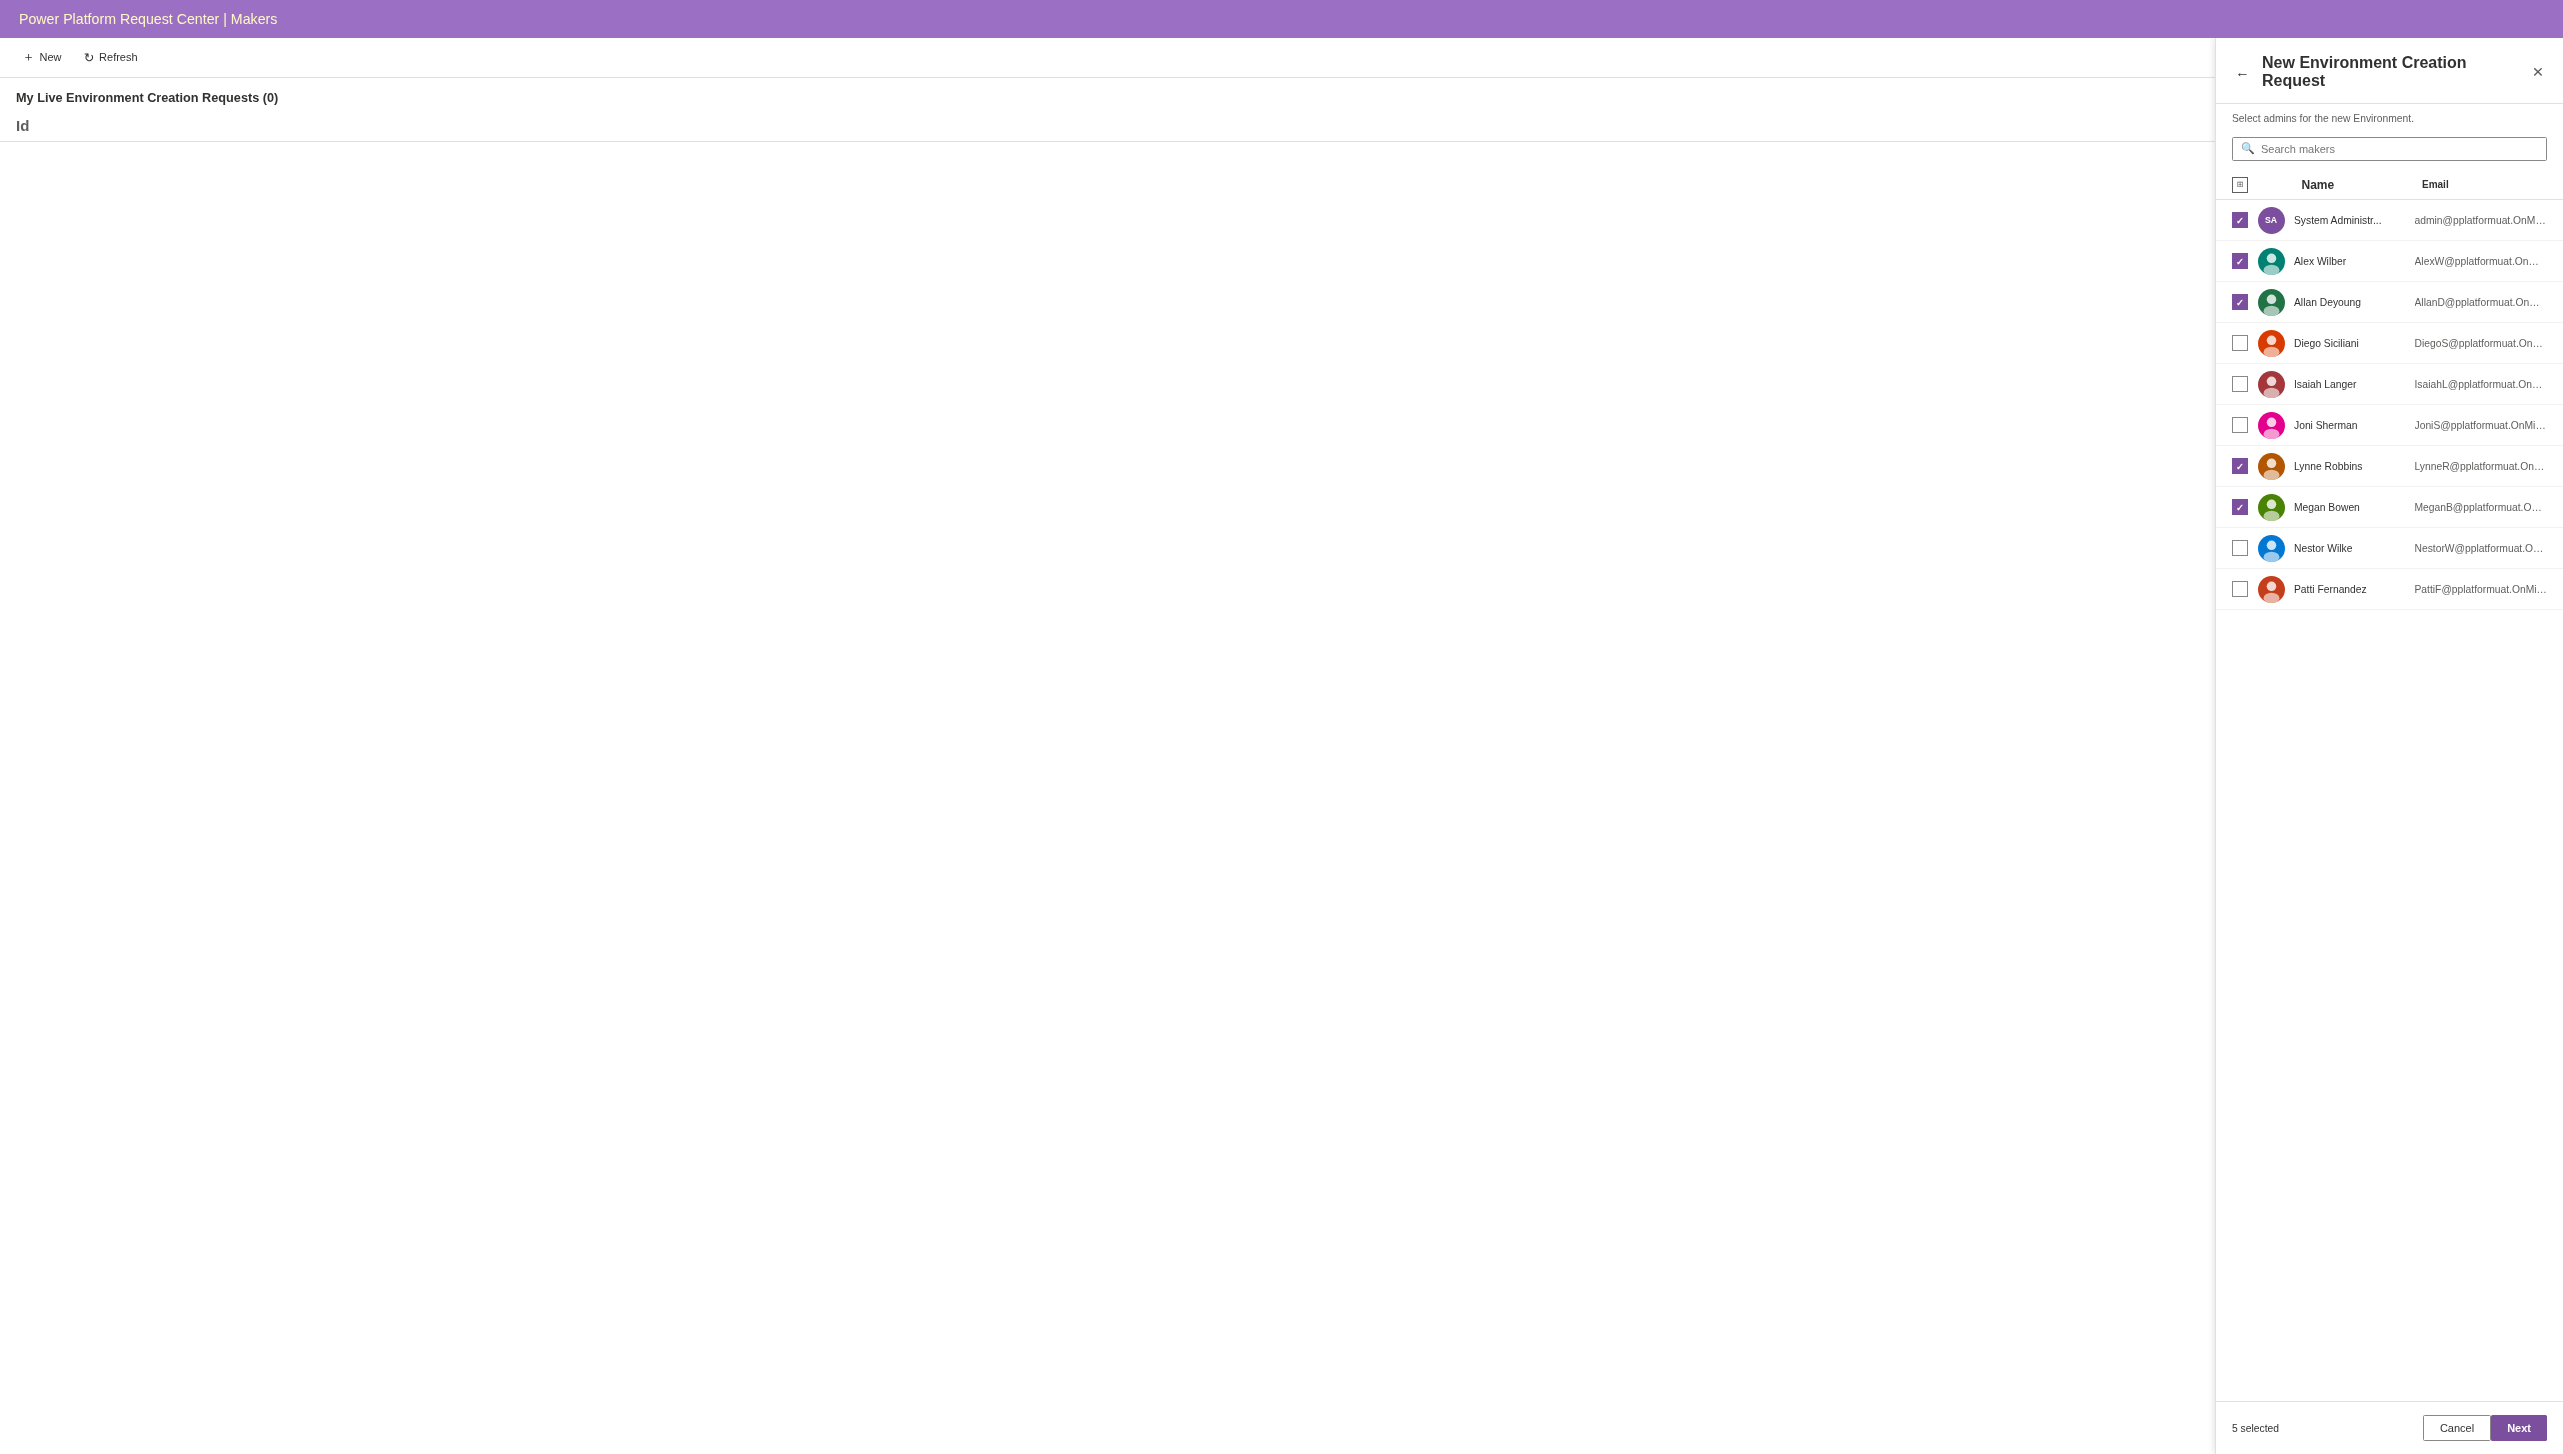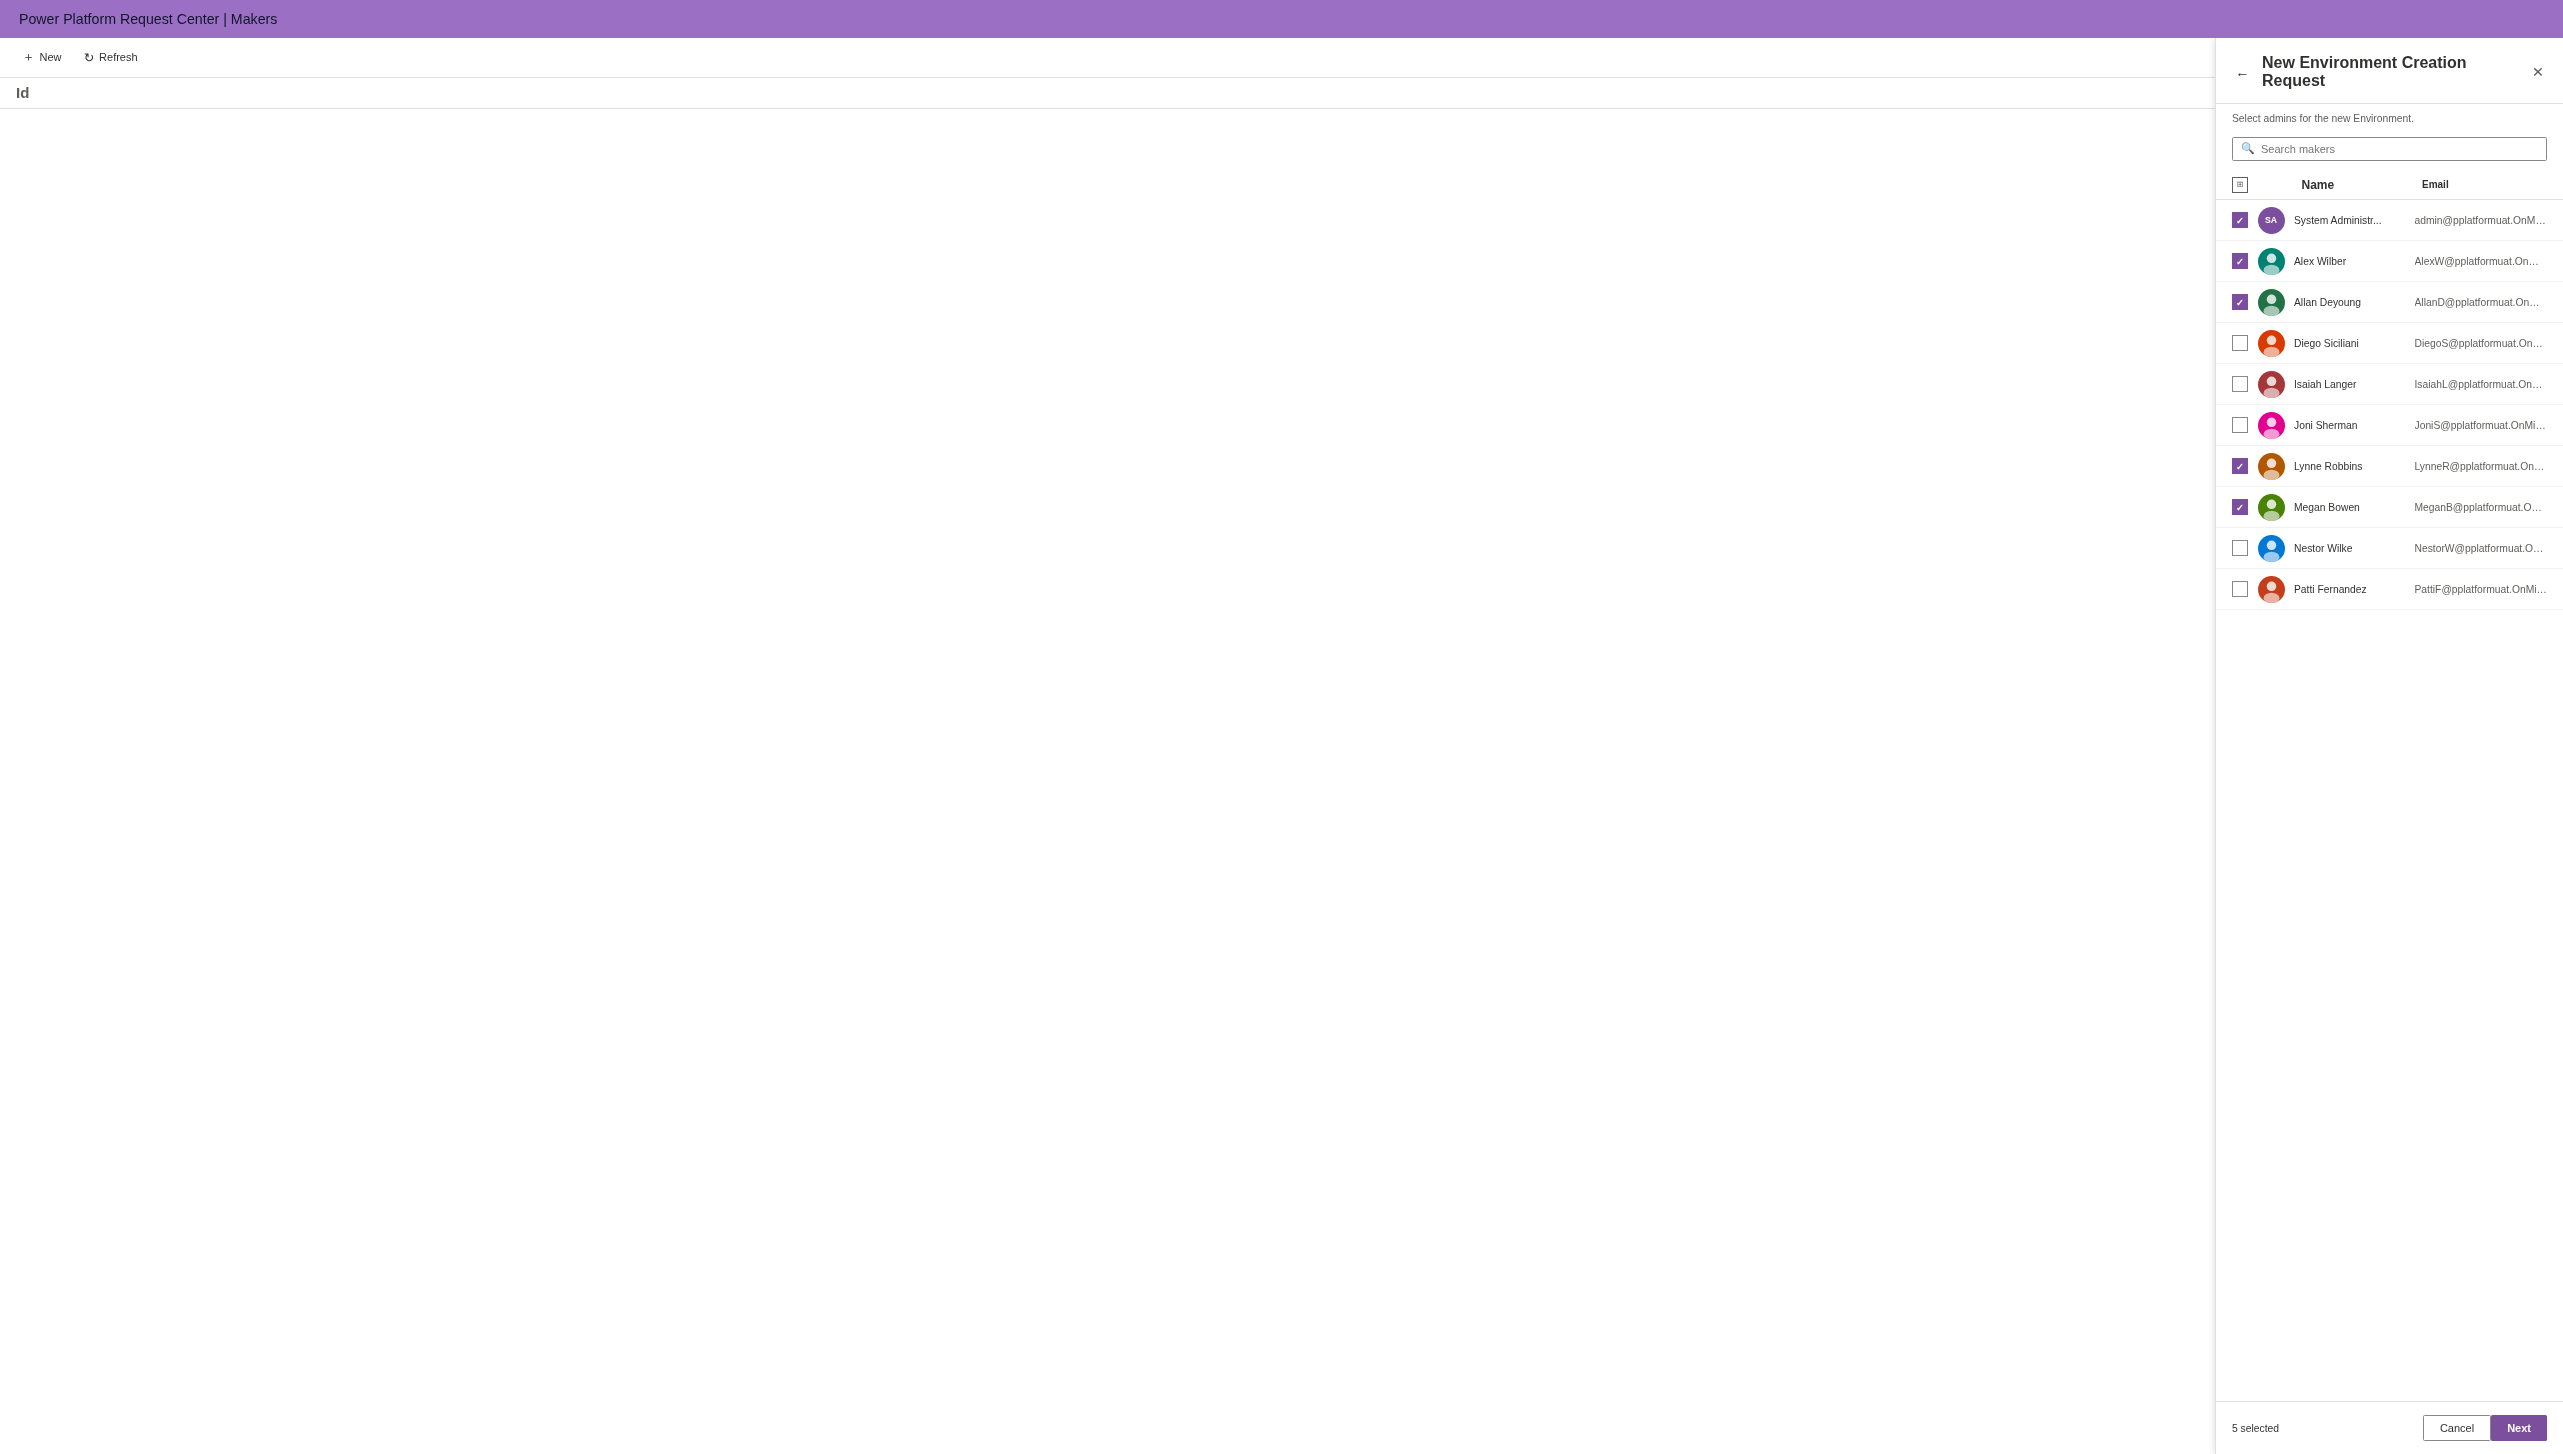--- a/index.html
+++ b/index.html
@@ -1,21 +1,21 @@
 <!DOCTYPE html>
 <html style="font-size:12.7px"><head>
   <meta charset="utf-8">
   <style>
     * { box-sizing: border-box; margin: 0; padding: 0; }
     body { font-family: 'Segoe UI', sans-serif; background: #f3f2f1; display: flex; flex-direction: column; height: 100vh; overflow: hidden; }
 
     
     .top-bar {
       background: #9b6fc4;
-      color: #0f172a;
+      color: #fef9c3;
       padding: 0 19px;
       height: 38px;
       display: flex;
       align-items: center;
       font-size: 14.2px;
       font-weight: 400;
       flex-shrink: 0;
     }
 
     
@@ -319,20 +319,21 @@
       <button class="toolbar-btn">
         <span class="btn-icon">＋</span>
         <span>New</span>
       </button>
       <button class="toolbar-btn">
         <span class="btn-icon">↻</span>
         <span>Refresh</span>
       </button>
     </div>
 
+    <div class="page-title">My Live Environment Creation Requests (0)</div>
 
     <div class="table-header">
       <div class="col-header col-id">Id</div>
     </div>
 
     <div class="empty-area"></div>
   </div>
 
   <div class="right-panel">
 

